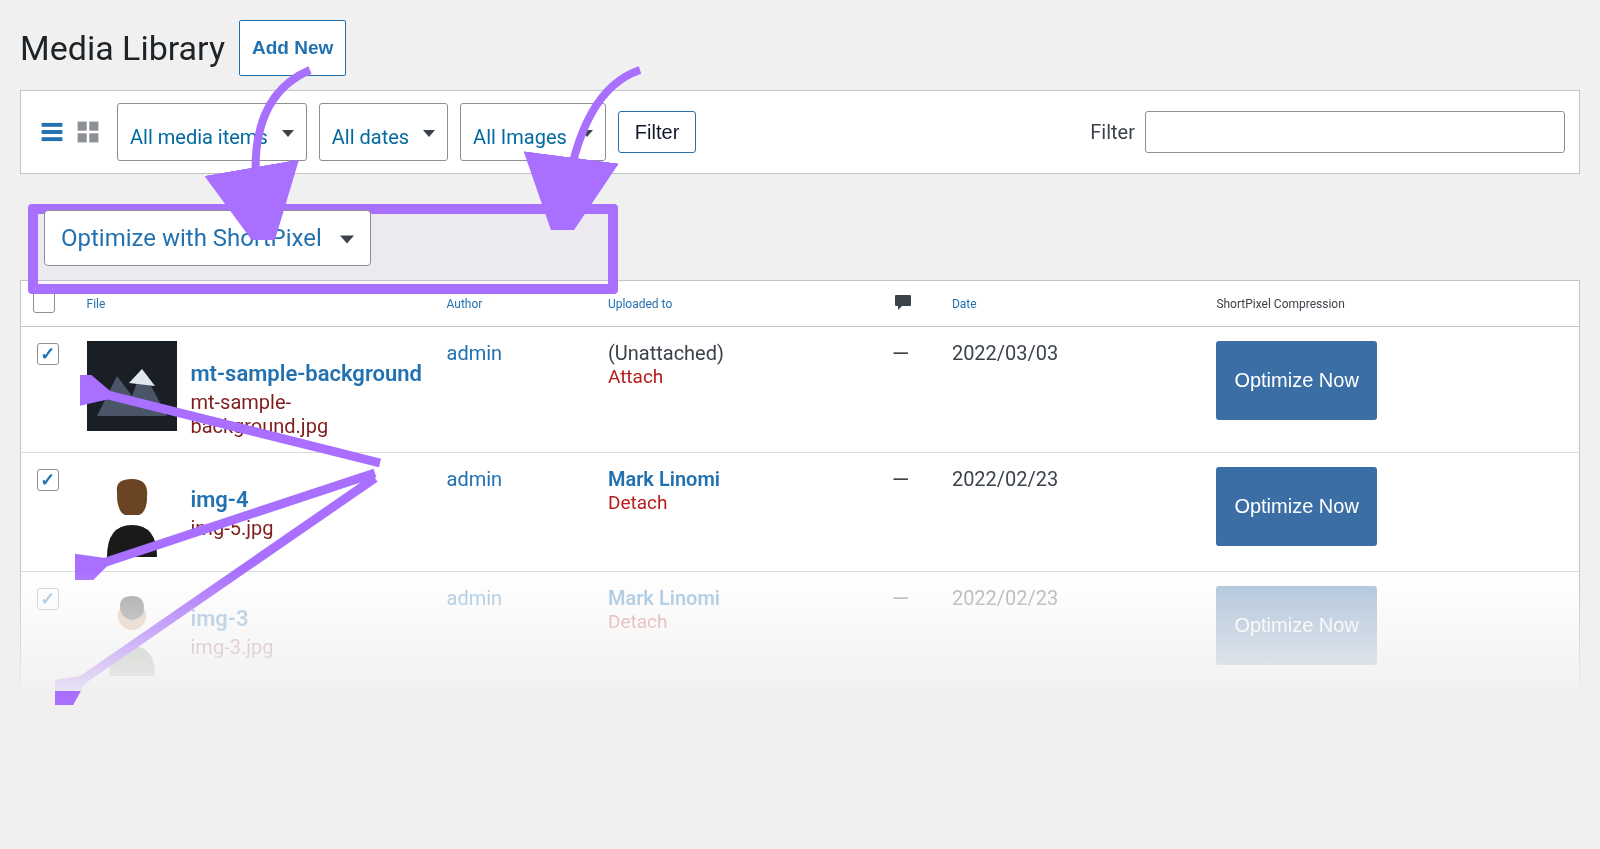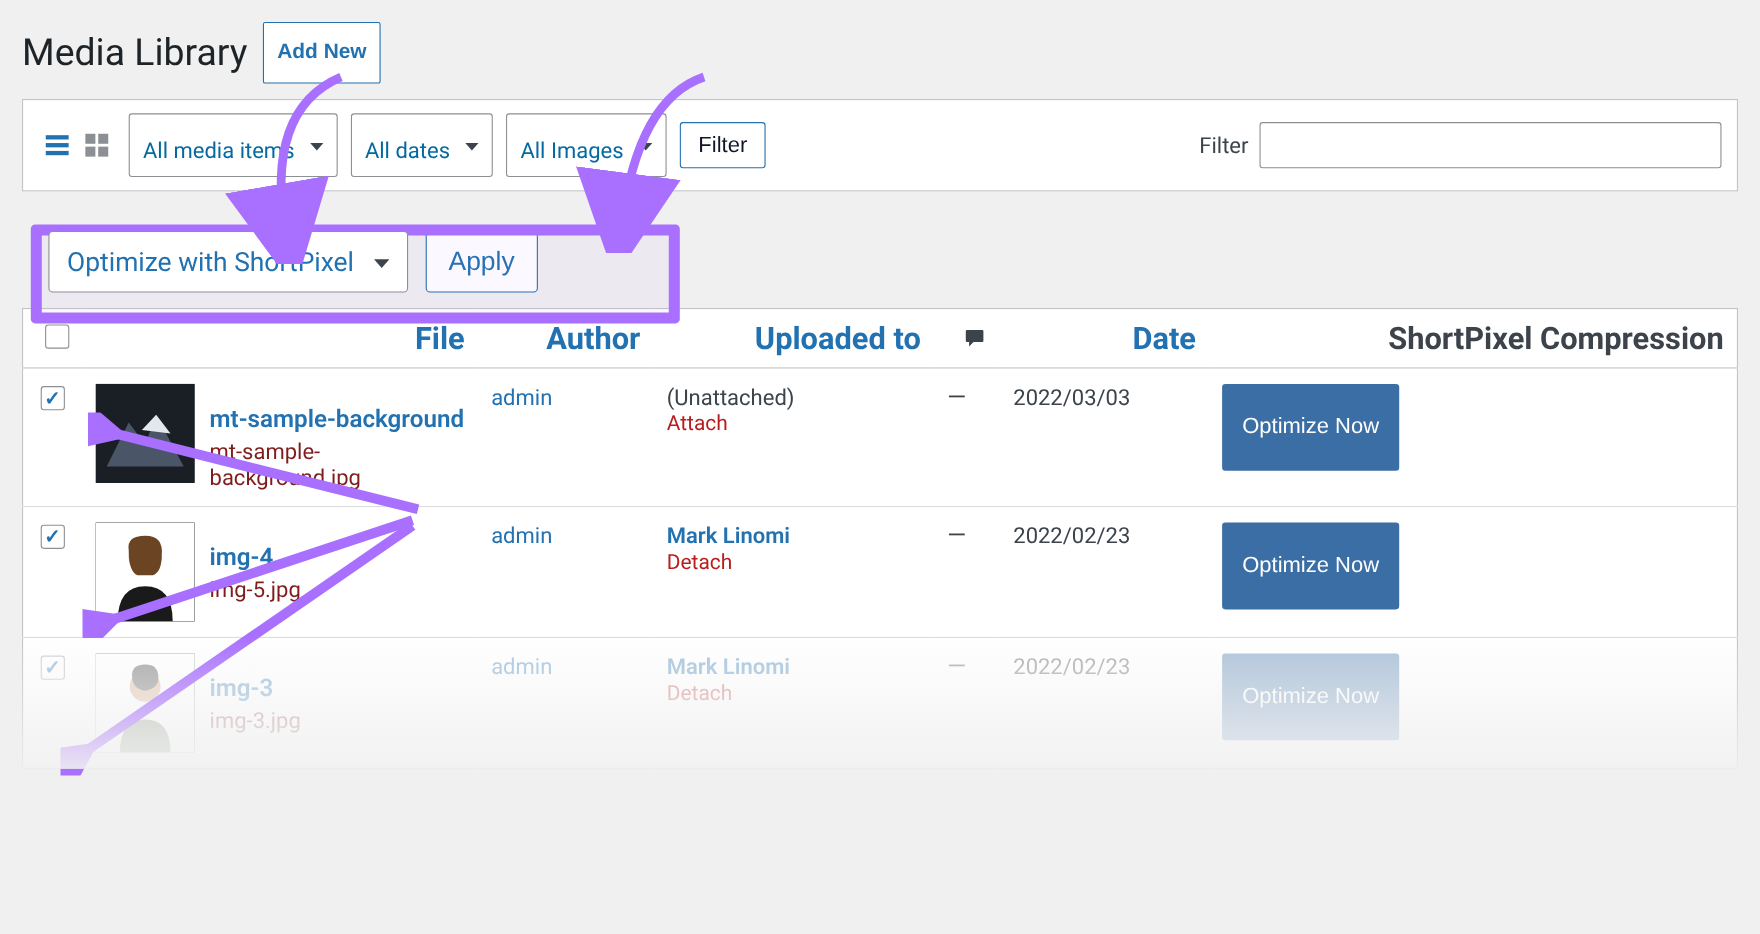--- a/index.html
+++ b/index.html
@@ -156,24 +156,24 @@
   border-radius: 4px;
   height: 56px;
 }
 .table {
   width: 100%;
   background: #fff;
   border-collapse: collapse;
   border: 1px solid #c3c4c7;
 }
 .table th {
-  text-align: right;
+  text-align: left;
   padding: 10px 12px;
-  font-weight: 700;
-  font-size: 28px;
+  font-weight: 400;
+  font-size: 12px;
   color: #2271b1;
   border-bottom: 1px solid #c3c4c7;
 }
 .table th.plain { color: #3c434a; }
 .table td {
   padding: 14px 12px;
   vertical-align: top;
   font-size: 20px;
   border-bottom: 1px solid #dcdcde;
 }
@@ -279,21 +279,20 @@
     <button class="filter-btn">Filter</button>
     <div class="search-wrap">
       <span class="search-label">Filter</span>
       <input class="search-input" type="text" style="">
     </div>
   </div>
 
   <div class="bulk-action-bar">
     <div class="bulk-highlight"></div>
     <div class="bulk-select">Optimize with ShortPixel</div>
-    <button class="apply-btn">Apply</button>
   </div>
 
   <table class="table">
     <thead>
       <tr>
         <th class="check-col">
           <span class="check"></span>
         </th>
         <th>File</th>
         <th>Author</th>

